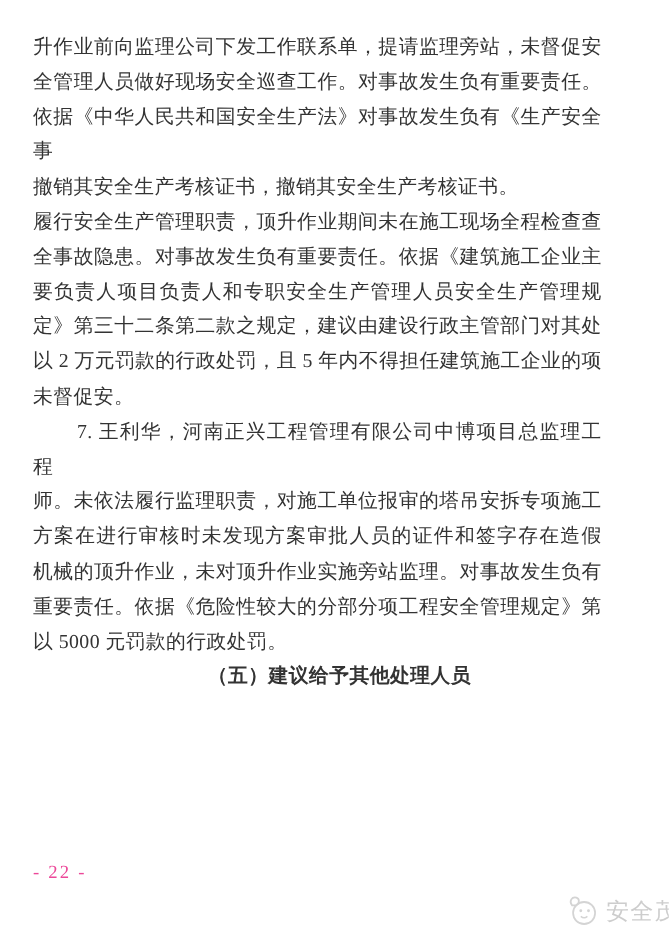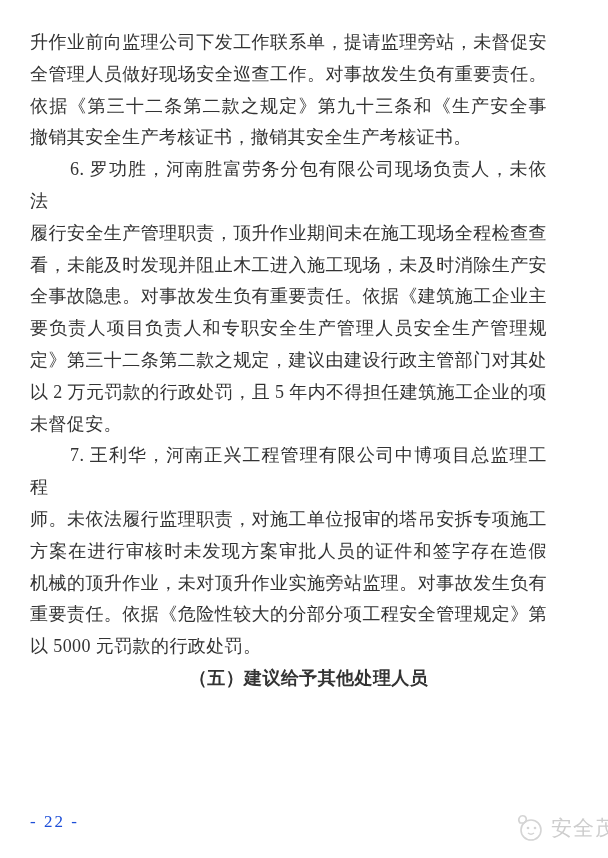--- a/index.html
+++ b/index.html
@@ -40,22 +40,21 @@
   .line.bold {
     font-weight: 700;
     text-align: center;
   }
   .page-number {
     position: absolute;
     left: 30px;
     top: 783px;
     font-size: 17px;
     letter-spacing: 2px;
-    color: #1d4ed8;
-    margin-top: 29px;
+    color: #ec4899;
   }
   .watermark {
     position: absolute;
     left: 514px;
     top: 813px;
     display: flex;
     align-items: center;
     gap: 5px;
     color: #cdcdcd;
   }
@@ -67,25 +66,23 @@
   }
 </style>
 </head>
 <body>
 
 <div class="page">
 
   <div class="text-block">
     <div class="line justify">升作业前向监理公司下发工作联系单，提请监理旁站，未督促安</div>
     <div class="line justify">全管理人员做好现场安全巡查工作。对事故发生负有重要责任。</div>
-    <div class="line justify">依据《第三十二条第二款之规定》第九十三条和《生产安全事</div>
+    <div class="line justify">依据《中华人民共和国安全生产法》对事故发生负有《生产安全事</div>
     <div class="line">撤销其安全生产考核证书，撤销其安全生产考核证书。</div>
-    <div class="line indent justify">6. 罗功胜，河南胜富劳务分包有限公司现场负责人，未依法</div>
     <div class="line justify">履行安全生产管理职责，顶升作业期间未在施工现场全程检查查</div>
-    <div class="line justify">看，未能及时发现并阻止木工进入施工现场，未及时消除生产安</div>
     <div class="line justify">全事故隐患。对事故发生负有重要责任。依据《建筑施工企业主</div>
     <div class="line justify">要负责人项目负责人和专职安全生产管理人员安全生产管理规</div>
     <div class="line justify">定》第三十二条第二款之规定，建议由建设行政主管部门对其处</div>
     <div class="line justify">以 2 万元罚款的行政处罚，且 5 年内不得担任建筑施工企业的项</div>
     <div class="line">未督促安。</div>
     <div class="line indent justify">7. 王利华，河南正兴工程管理有限公司中博项目总监理工程</div>
     <div class="line justify">师。未依法履行监理职责，对施工单位报审的塔吊安拆专项施工</div>
     <div class="line justify">方案在进行审核时未发现方案审批人员的证件和签字存在造假</div>
     <div class="line justify">机械的顶升作业，未对顶升作业实施旁站监理。对事故发生负有</div>
     <div class="line justify">重要责任。依据《危险性较大的分部分项工程安全管理规定》第</div>

